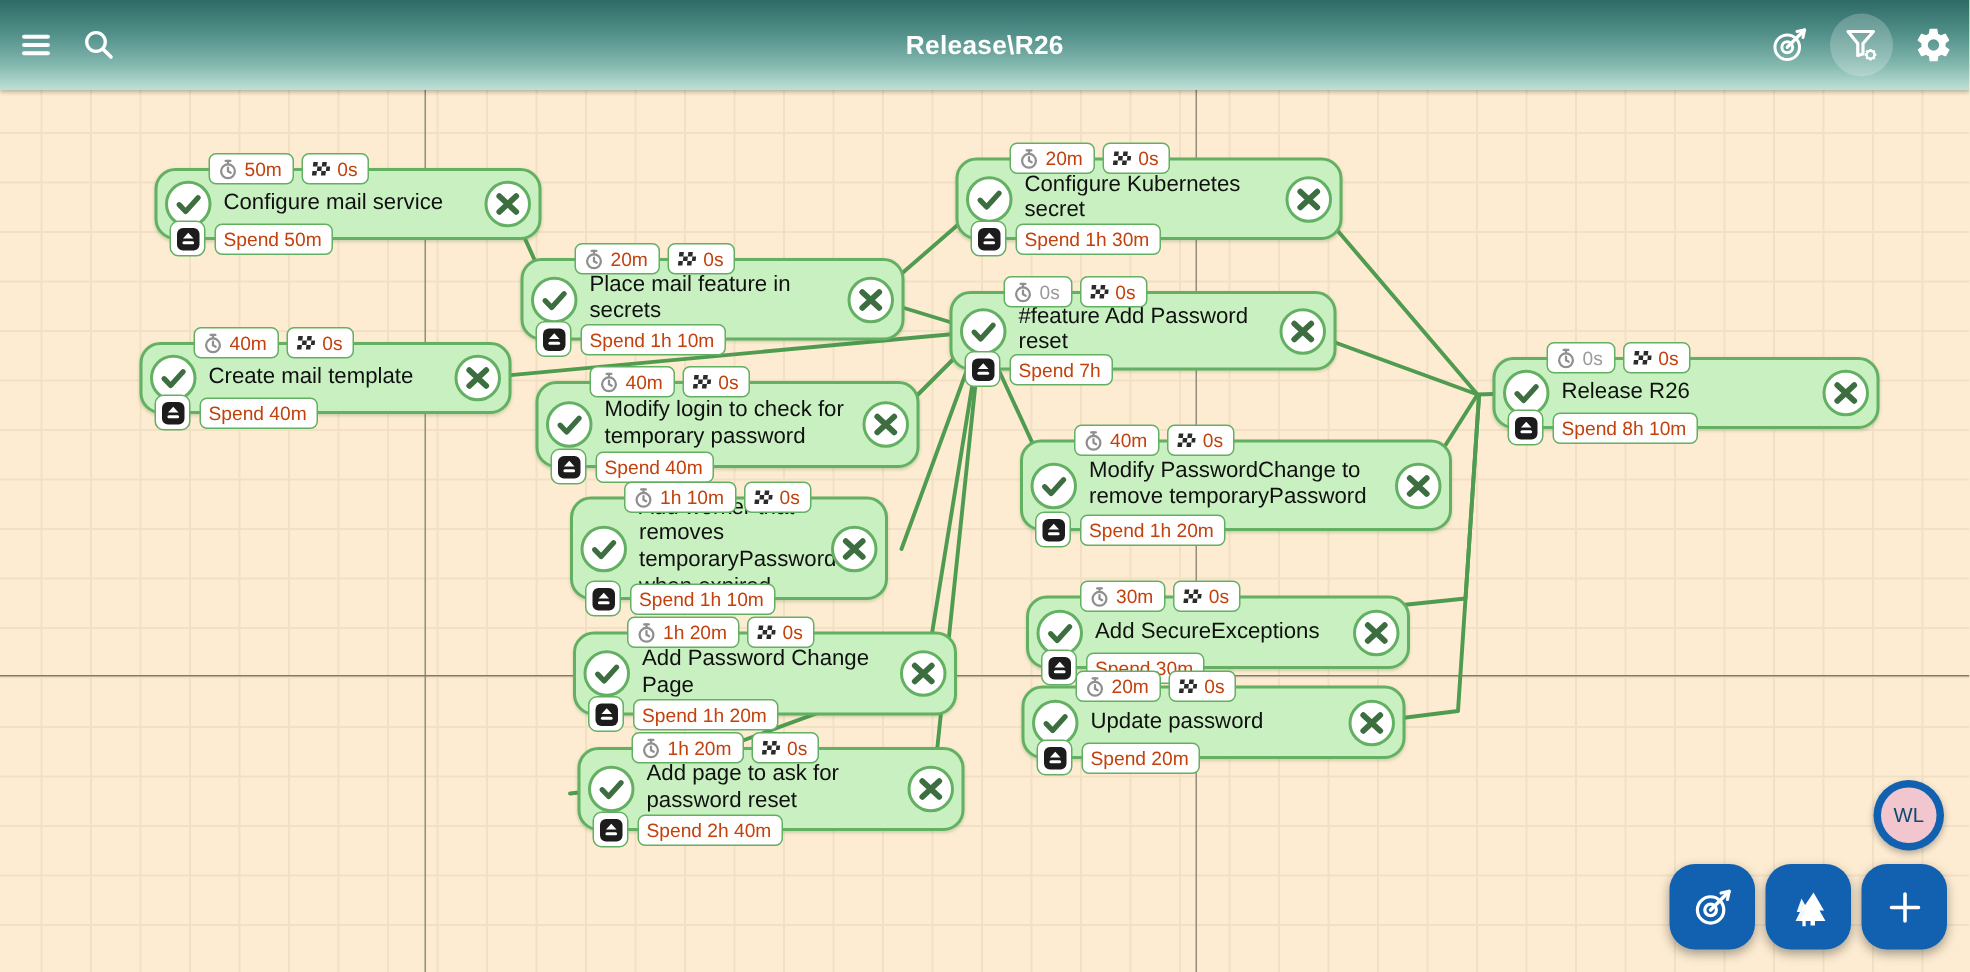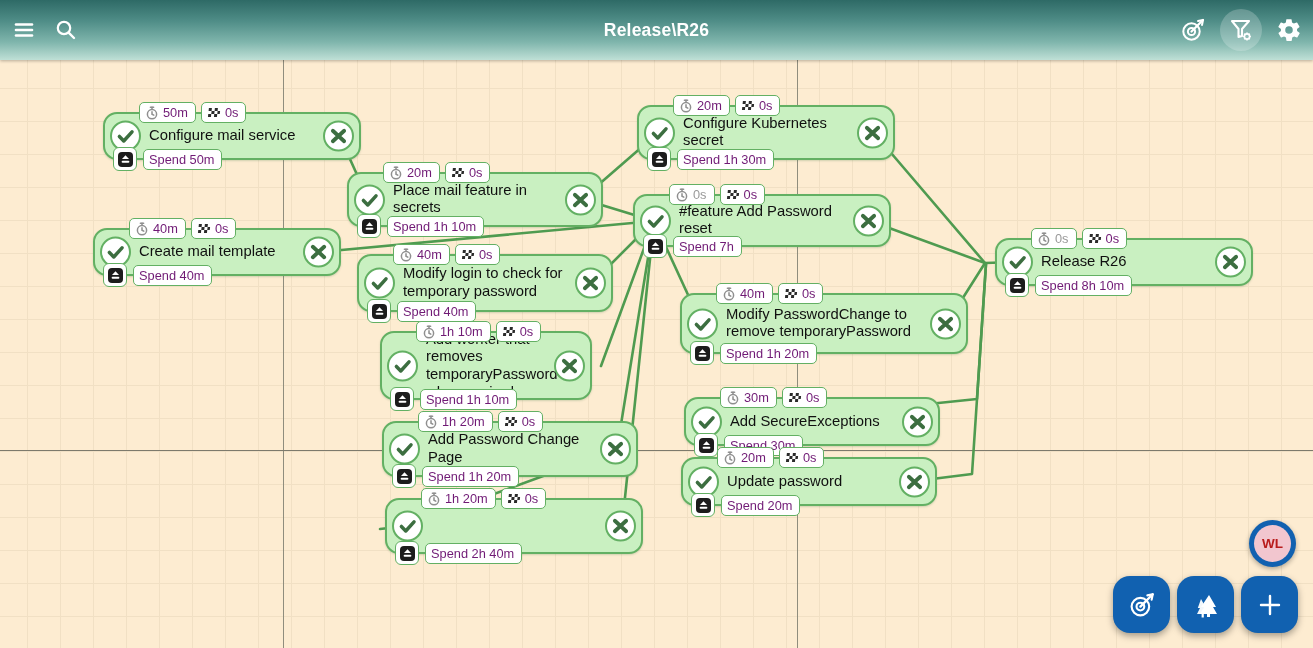--- a/index.html
+++ b/index.html
@@ -55,39 +55,39 @@
     display:flex;align-items:center;justify-content:center;cursor:pointer;
   }
   .circle.check{left:5px;}
   .circle.xbtn{right:5px;}
   .badges{position:absolute;display:flex;gap:5px;z-index:3;align-items:flex-start;}
   .badges.top{top:-12px;left:34px;}
   .badges.bottom{bottom:-13px;left:8px;gap:6px;align-items:center;}
   .badge{
     display:flex;align-items:center;gap:4px;box-sizing:border-box;height:21px;
     background:#fff;border:1.5px solid #63b063;border-radius:5px;
-    padding:1px 7px 1px 5px;font-size:12.8px;color:#701a75;white-space:nowrap;
+    padding:1px 7px 1px 5px;font-size:12.8px;color:#c2410c;white-space:nowrap;
   }
   .badge.muted{color:#9a9a9a;}
   .badge.sq{width:24px;height:24px;justify-content:center;padding:0;gap:0;border-radius:6px;}
   
   .fab{
     position:absolute;width:57px;height:57px;border:none;border-radius:17px;cursor:pointer;
     background:#1161b0;display:flex;align-items:center;justify-content:center;z-index:6;
     box-shadow:0 3px 7px rgba(0,0,0,.35);
   }
   .avatar{
     position:absolute;left:1249px;top:520px;width:47px;height:47px;border-radius:50%;
     background:#1161b0;display:flex;align-items:center;justify-content:center;z-index:6;
     box-shadow:0 2px 5px rgba(0,0,0,.3);cursor:pointer;
   }
   .avatar-inner{
     width:37px;height:37px;border-radius:50%;background:#f2c6cf;
     display:flex;align-items:center;justify-content:center;
-    font-size:13.5px;font-weight:bold;color:#b91c1c;
+    font-size:13.5px;font-weight:normal;color:#0c4a6e;
   }
 </style>
 </head>
 <body>
 
 <div class="canvas"></div>
 <div class="gridline-v" style="left:283px;"></div>
 <div class="gridline-v" style="left:797px;"></div>
 <div class="gridline-h" style="top:450px;"></div>
 
@@ -442,20 +442,21 @@
     </g>
           </svg>
           <span>0s</span>
         </div>
       </div>
       <button class="circle check">
         <svg width="29" height="29" viewBox="0 0 31 31">
     <path d="M8.5 16l5 5.2 9.5-10.5" fill="none" stroke="#3c6e40" stroke-width="4" stroke-linecap="round" stroke-linejoin="round"></path>
   </svg>
       </button>
+      <div class="title">Add page to ask for password reset</div>
       <button class="circle xbtn">
         <svg width="27" height="27" viewBox="0 0 31 31">
     <path d="M9 9.5l13 12M22 9.5l-13 12" stroke="#3c6e40" stroke-width="4.4" stroke-linecap="round"></path>
   </svg>
       </button>
       <div class="badges bottom">
         <div class="badge sq">
           <svg width="17" height="17" viewBox="0 0 17 17">
     <rect x="1" y="1" width="15" height="15" rx="4" fill="#1c1c1c"></rect>
     <path d="M8.5 4.2L12 8H5z" fill="#fff"></path>

